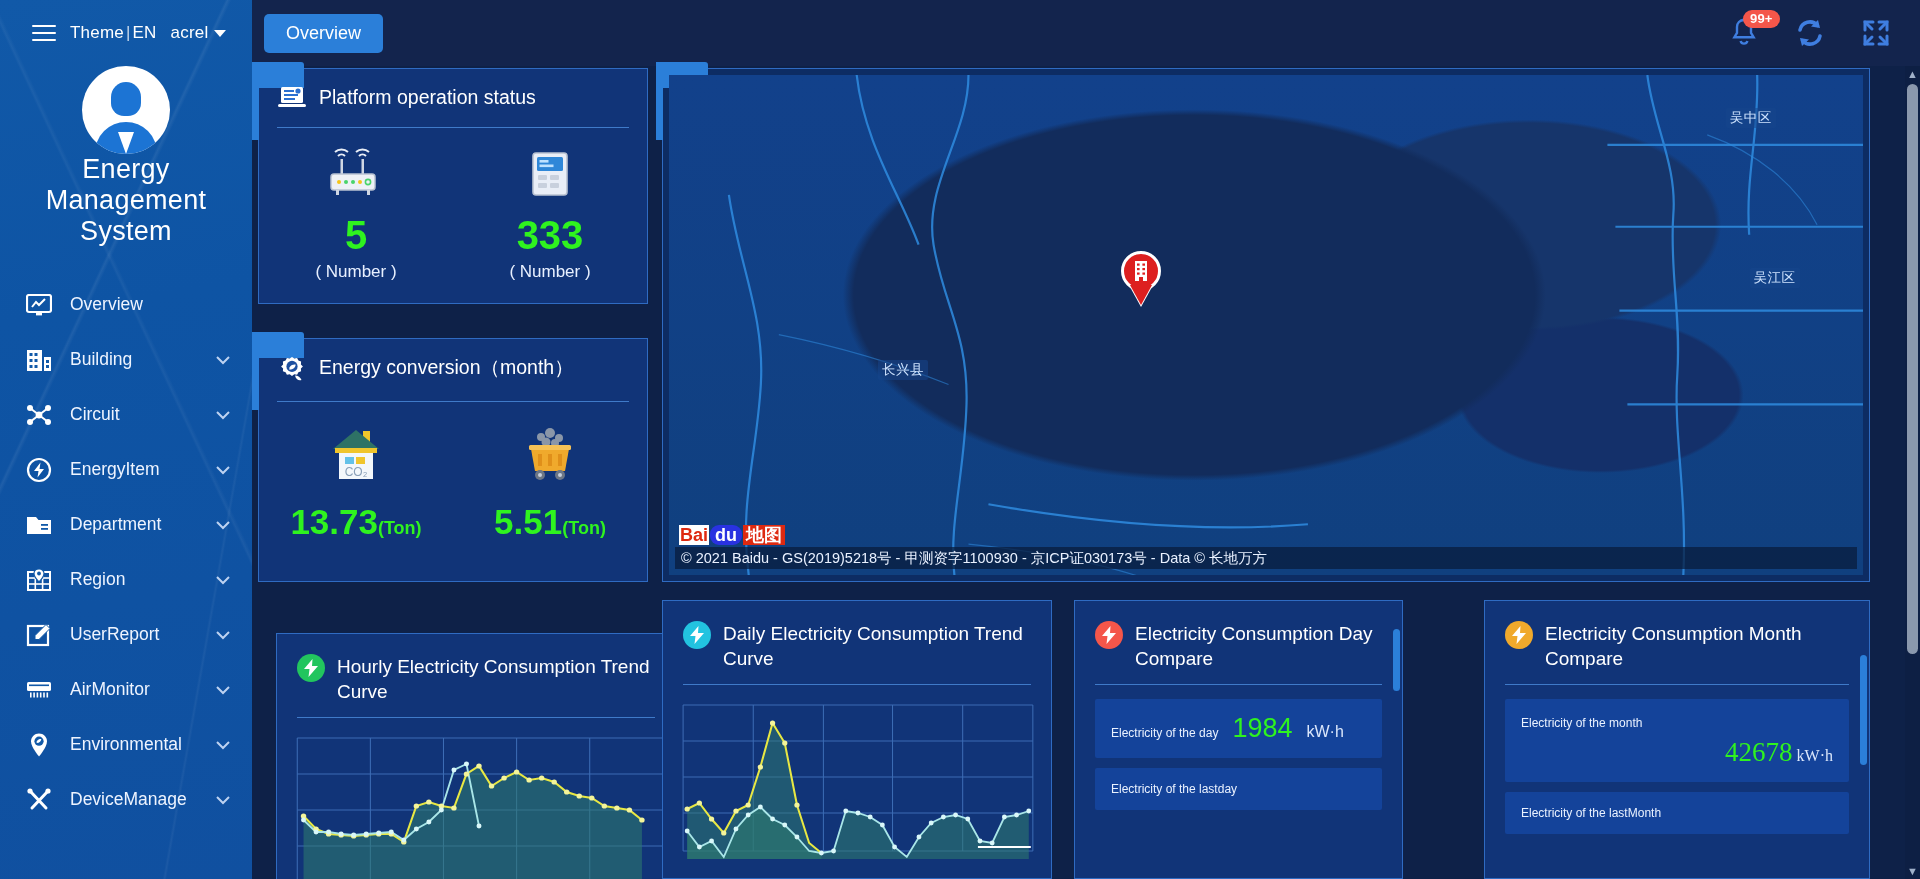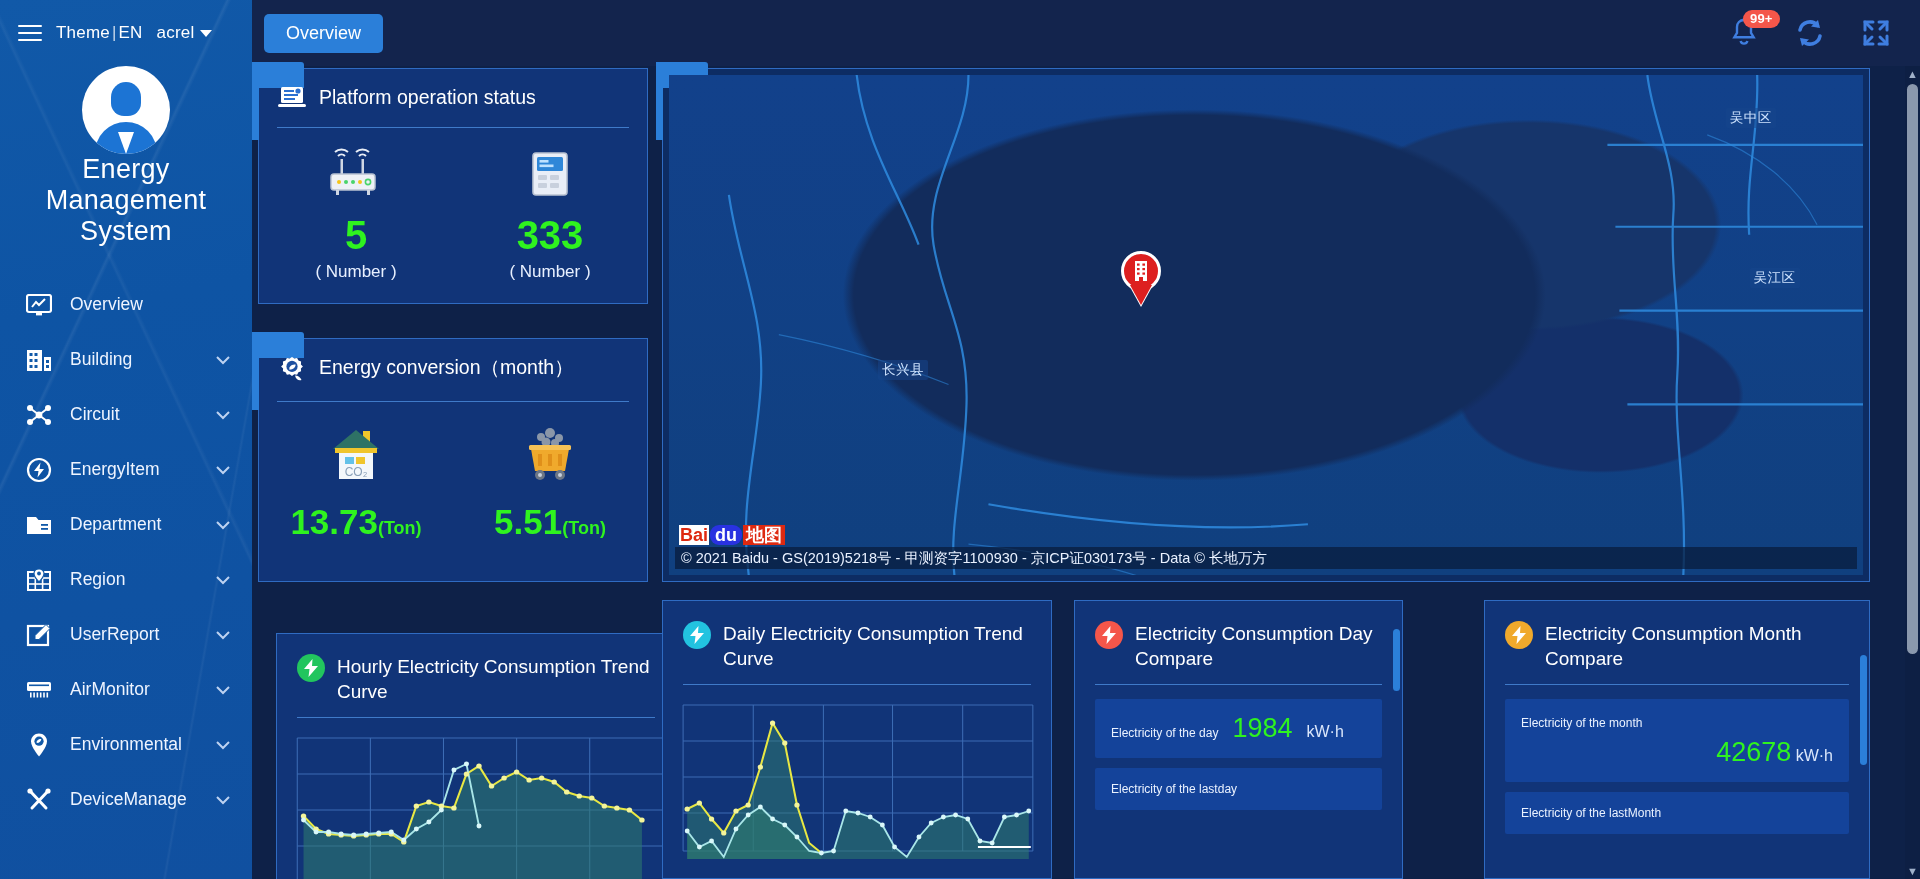--- a/index.html
+++ b/index.html
@@ -67,21 +67,21 @@
   .ticon { position:relative; cursor:pointer; width:36px; height:36px;
            display:flex; align-items:center; justify-content:center; }
   .badge {
     position:absolute; top:-5px; left:17px; background:#f4564a; color:#fff;
     font-size:13px; border-radius:11px; padding:1px 7px 2px; line-height:15px;
     font-weight:600; letter-spacing:.2px;
   }
 
   
   .sb-head { position:absolute; left:0; top:0; width:252px; height:66px;
-             display:flex; align-items:center; gap:14px; padding-left:18px; z-index:5; }
+             display:flex; align-items:center; gap:14px; padding-left:32px; z-index:5; }
   .hamb { width:24px; display:flex; flex-direction:column; gap:5px; cursor:pointer; }
   .hamb i { display:block; height:2px; background:#fff; border-radius:2px; }
   .sb-head-txt { color:#fff; font-size:17px; letter-spacing:.2px; cursor:pointer; }
   .sb-head-txt .sep { opacity:.75; margin:0 2px; }
   .caret { display:inline-block; margin-left:6px;
     border-left:6px solid transparent; border-right:6px solid transparent;
     border-top:7px solid #fff; vertical-align:middle; }
 
   
   .panel {
@@ -177,21 +177,21 @@
 
   .cmp-list { padding: 14px 20px 0; }
   .cmp-row {
     background:#14439a; border-radius:2px; padding:14px 16px; margin-bottom:10px;
     display:flex; align-items:baseline; gap:14px; flex-wrap:wrap;
   }
   .cmp-label { color:#eaf2ff; font-size:12px; }
   .cmp-val { color:#2ff31f; font-size:27px; font-weight:400; }
   .cmp-unit { color:#dbe7fb; font-size:16px; }
   .cmp-row.wrapped { display:block; }
-  .cmp-row.wrapped .valline { text-align:right; margin-top:6px; }
+  .cmp-row.wrapped .valline { text-align:right; margin-top:6px;font-family:Liberation Serif, serif; }
 
   
   .vscroll { position:absolute; right:0; top:66px; width:15px; bottom:0; background:#0d1f44; }
   .vscroll .thumb { position:absolute; left:2px; width:11px; background:#8a98ad; border-radius:6px; }
   .arrow-up, .arrow-dn { position:absolute; left:0; width:15px; height:16px; color:#9fb0c9; font-size:11px;
      text-align:center; line-height:16px; }
   .arrow-up { top:0; } .arrow-dn { bottom:0; }
 
   .inner-scroll { position:absolute; right:2px; top:4px; bottom:4px; width:7px; }
   .inner-scroll .th { position:absolute; left:0; width:7px; background:#2b7fd9; border-radius:4px; }

